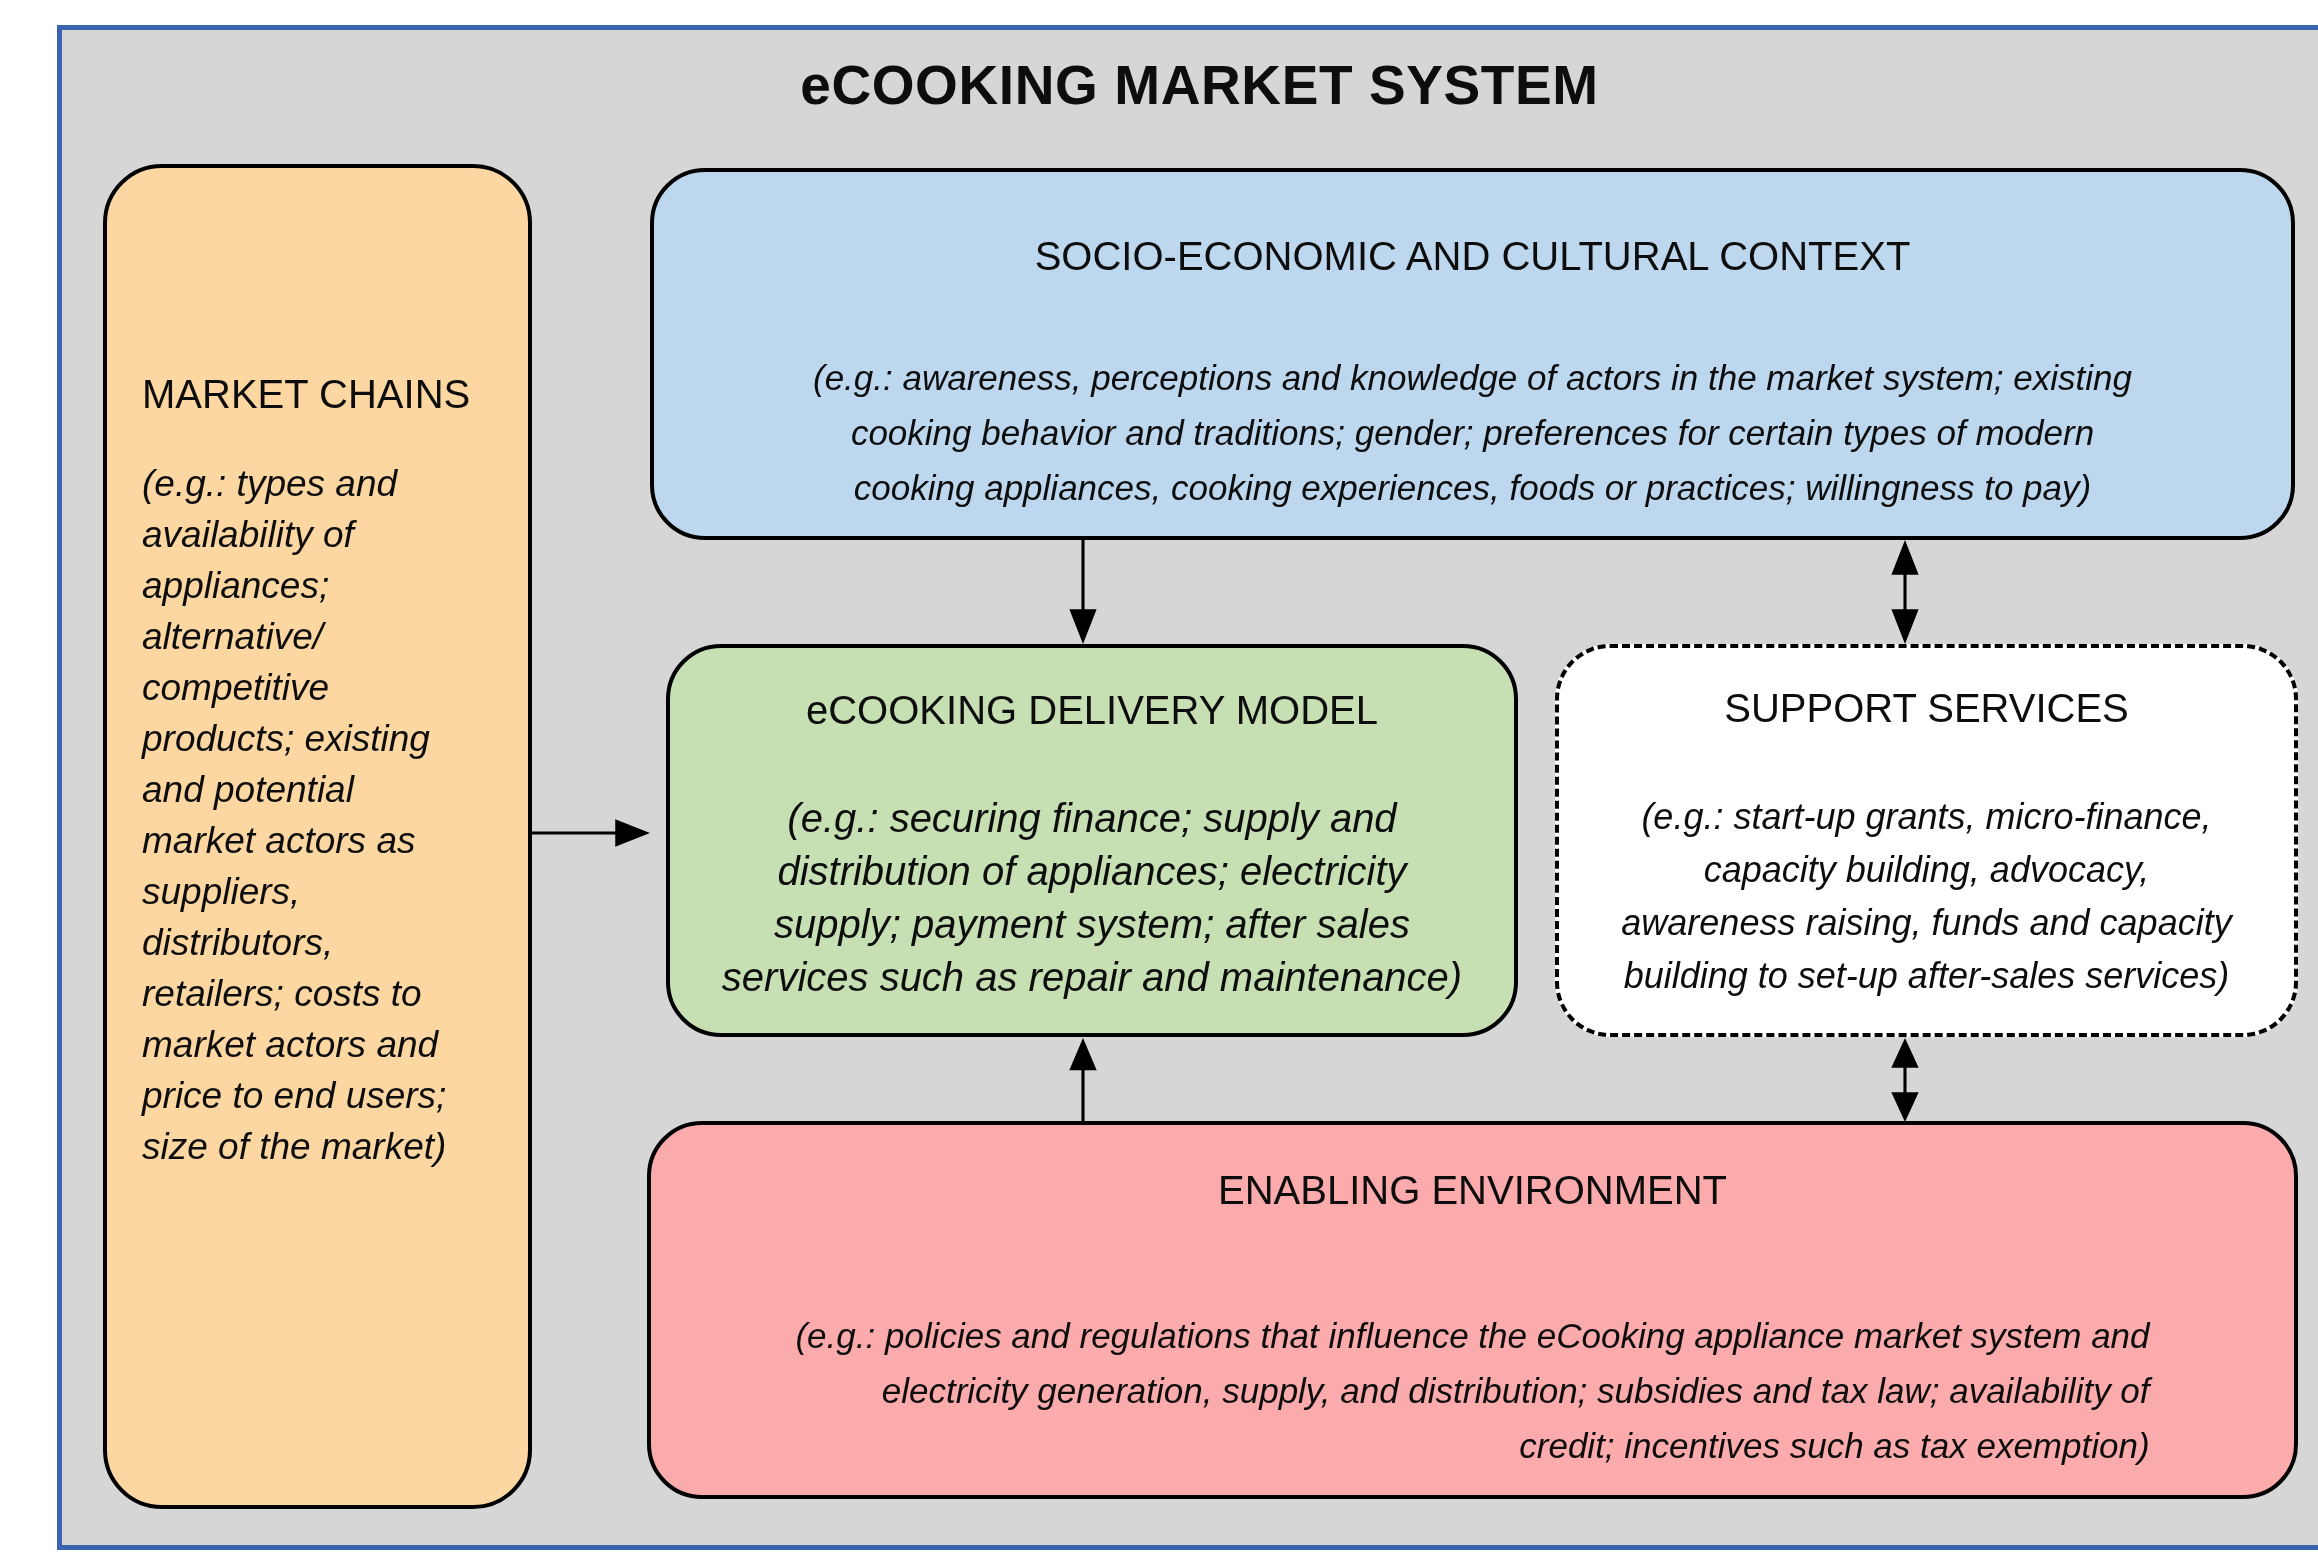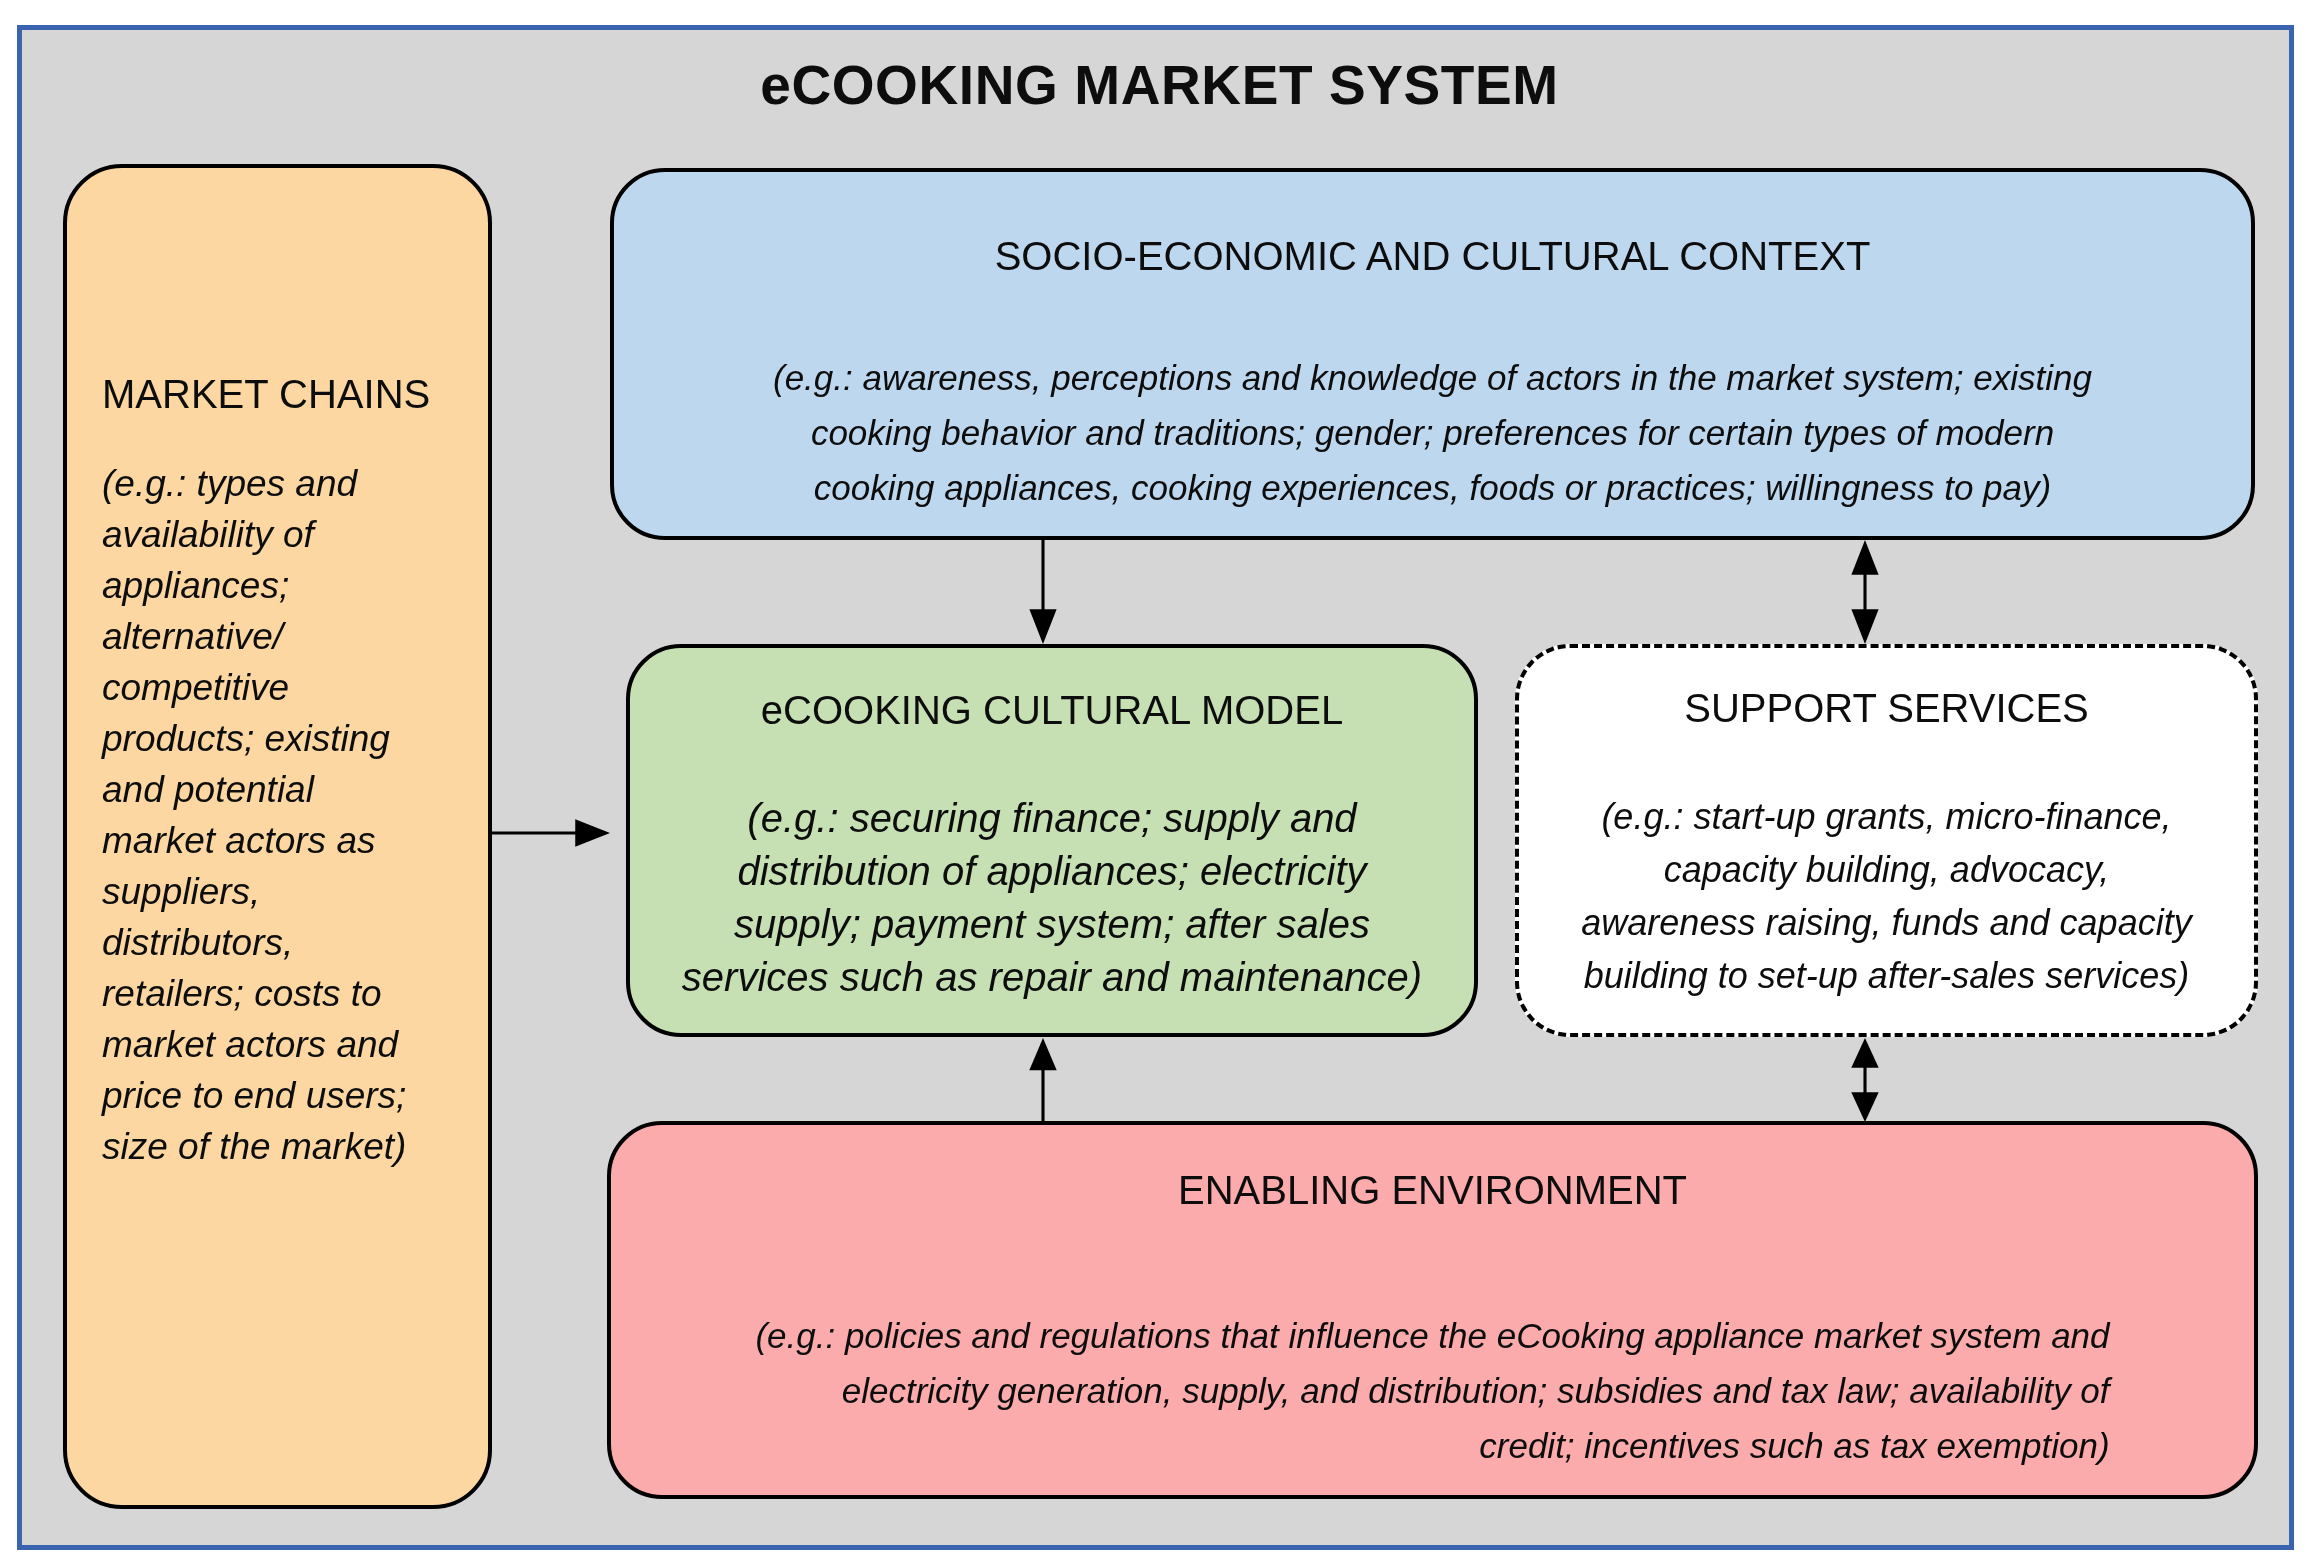--- a/index.html
+++ b/index.html
@@ -3,20 +3,21 @@
 <meta charset="utf-8">
 <style>
   html, body { margin: 0; padding: 0; background: #ffffff; }
   #canvas {
     position: relative;
     width: 2263px;
     height: 1567px;
     background: #ffffff;
     font-family: "Liberation Sans", sans-serif;
     color: #111111;
+    margin-left: 40px;
   }
   #frame {
     position: absolute;
     left: 17.3px; top: 25px;
     width: 2277px; height: 1525px;
     border: 5.6px solid #3a64b0;
     background: #d6d6d6;
     box-sizing: border-box;
   }
   .diagram-title {
@@ -132,21 +133,21 @@
   </div>
 
   <div class="box" id="box-socio">
     <div class="heading">SOCIO-ECONOMIC AND CULTURAL CONTEXT</div>
     <div class="body-text">(e.g.: awareness, perceptions and knowledge of actors in the market system; existing
 cooking behavior and traditions; gender; preferences for certain types of modern
 cooking appliances, cooking experiences, foods or practices; willingness to pay)</div>
   </div>
 
   <div class="box" id="box-delivery">
-    <div class="heading">eCOOKING CULTURAL MODEL</div>
+    <div class="heading">eCOOKING DELIVERY MODEL</div>
     <div class="body-text">(e.g.: securing finance; supply and
 distribution of appliances; electricity
 supply; payment system; after sales
 services such as repair and maintenance)</div>
   </div>
 
   <div class="box" id="box-support">
     <div class="heading">SUPPORT SERVICES</div>
     <div class="body-text">(e.g.: start-up grants, micro-finance,
 capacity building, advocacy,

